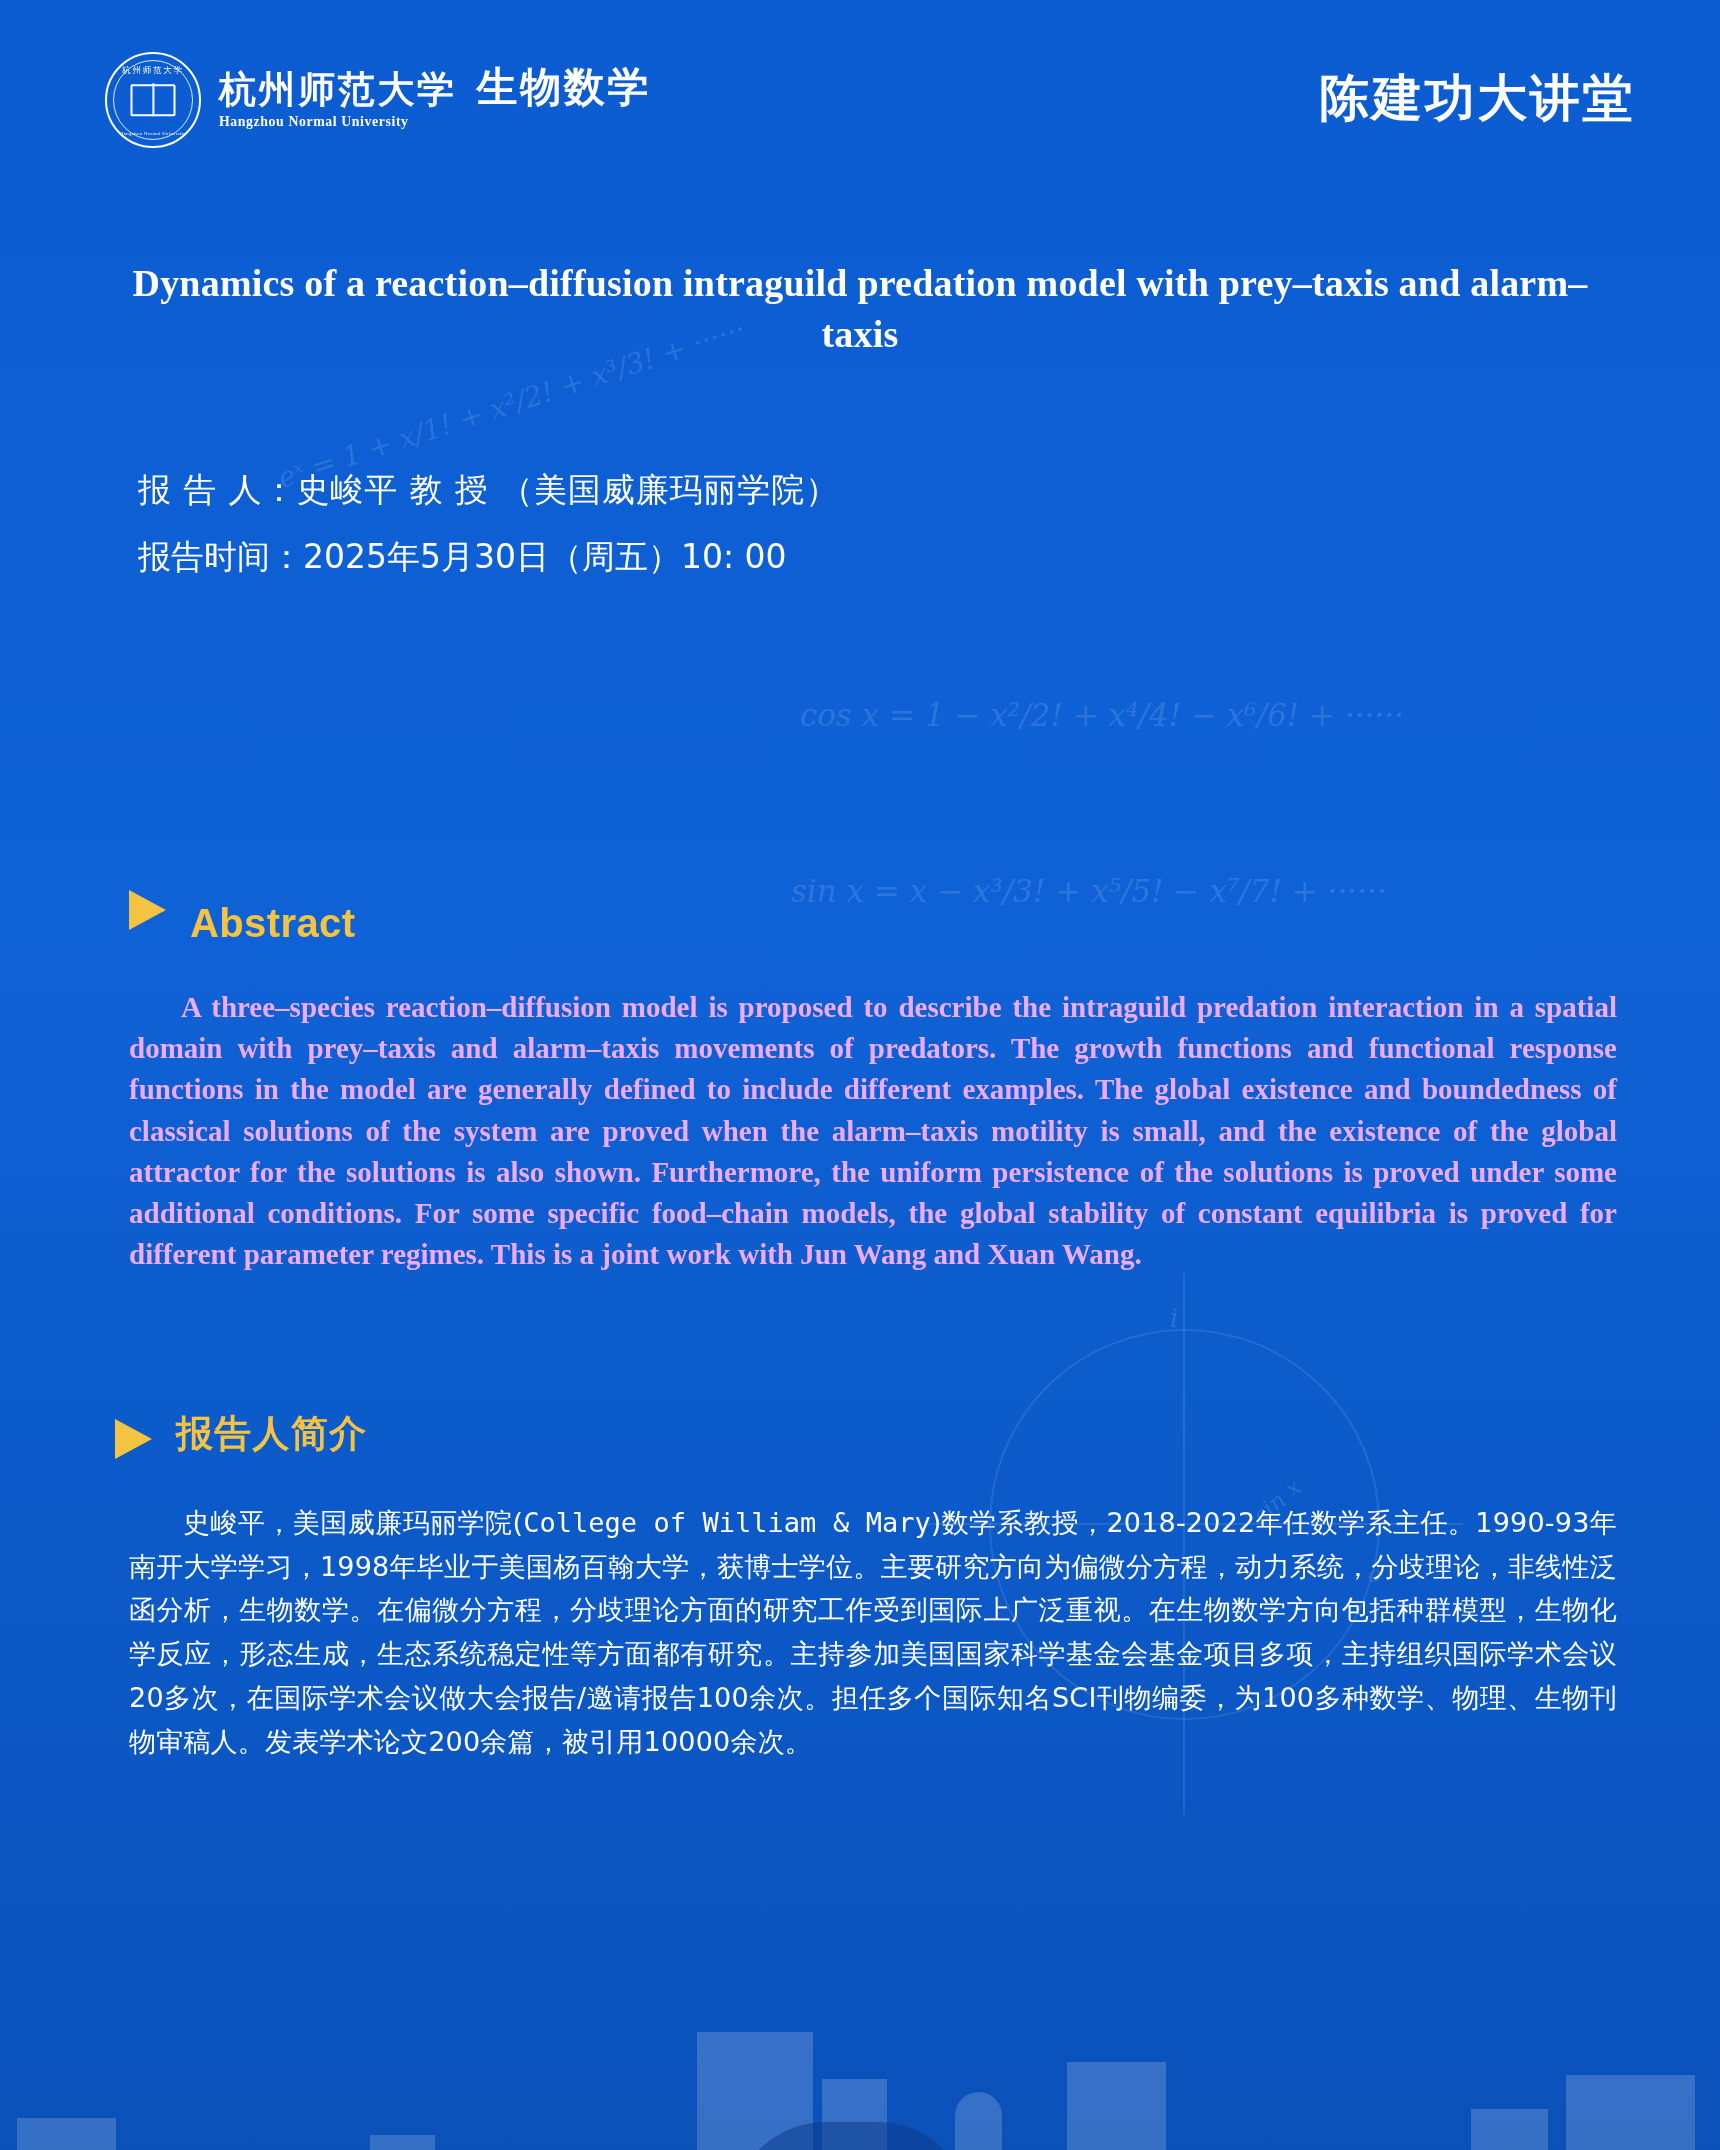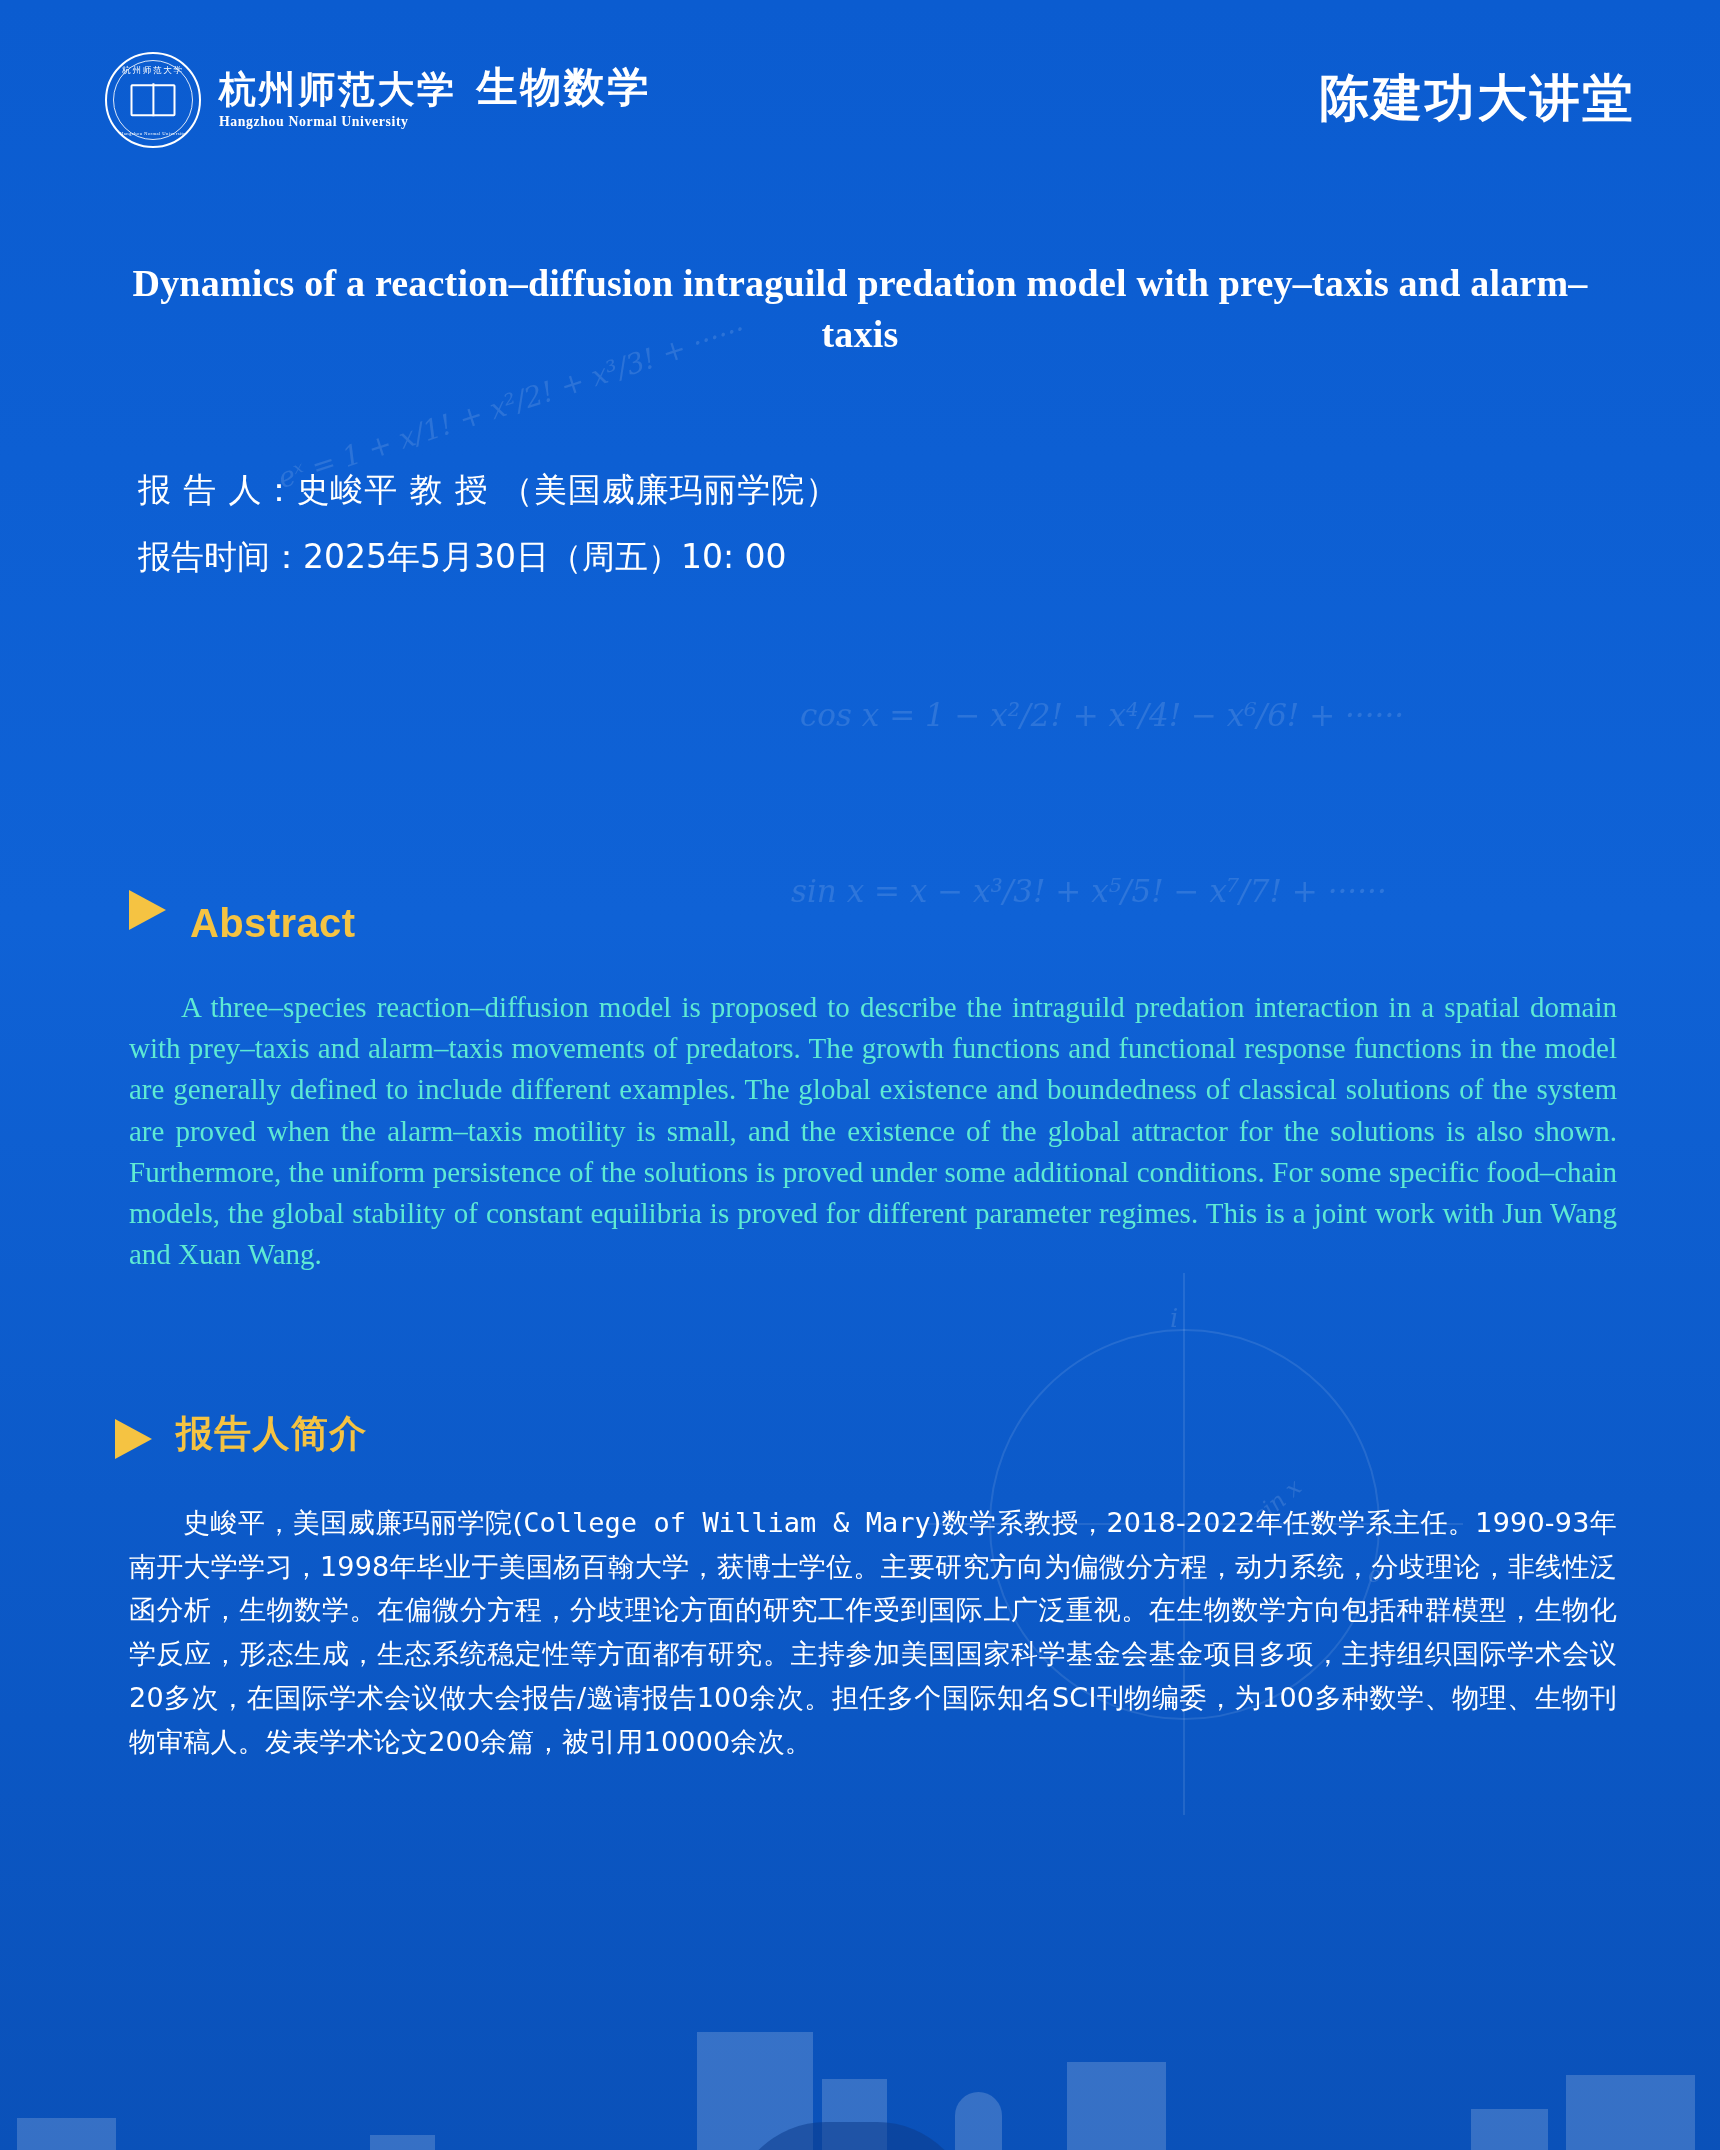--- a/index.html
+++ b/index.html
@@ -213,23 +213,23 @@
     font-size: 37px;
     letter-spacing: 1.3px;
   }
 
   
   .abstract-body {
     position: absolute;
     left: 129px;
     top: 987px;
     width: 1488px;
-    color: #5eead4;
+    color: #f0abfc;
     font-family: "Liberation Serif", serif;
-    font-weight: normal;
+    font-weight: bold;
     font-size: 29px;
     line-height: 1.42;
     text-align: justify;
     text-indent: 52px;
   }
 
   
   .bio-body {
     position: absolute;
     left: 129px;

